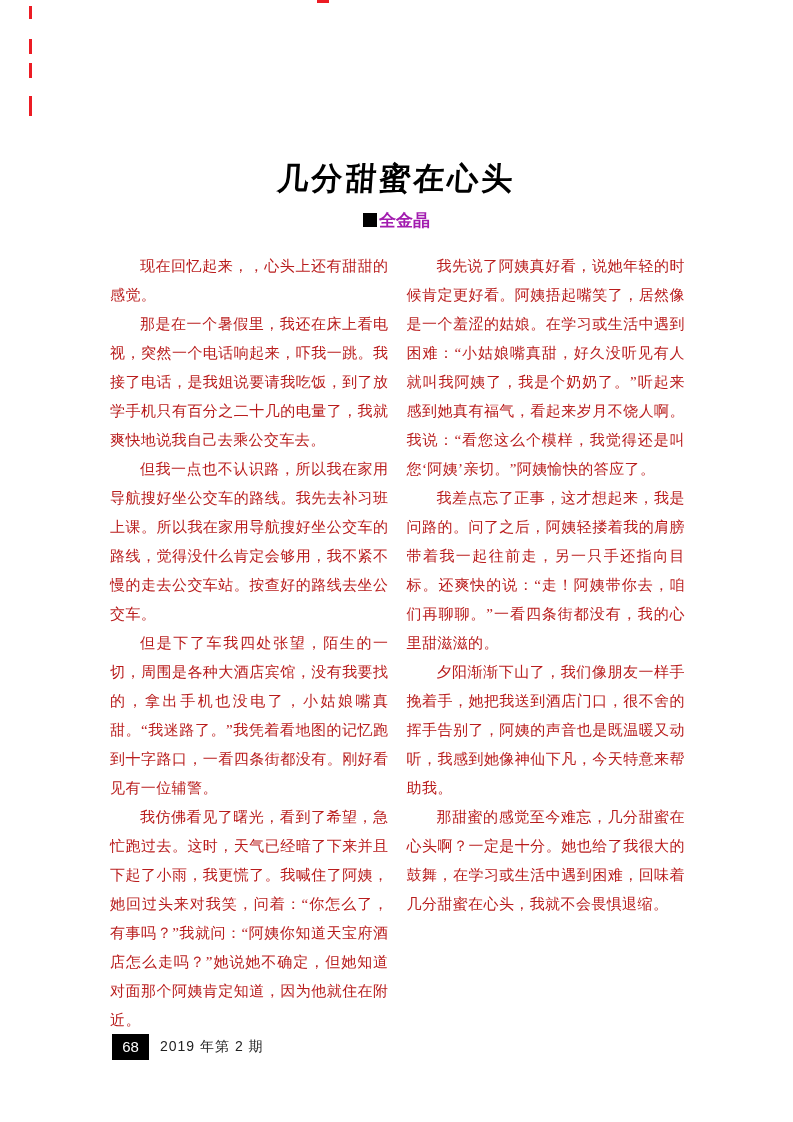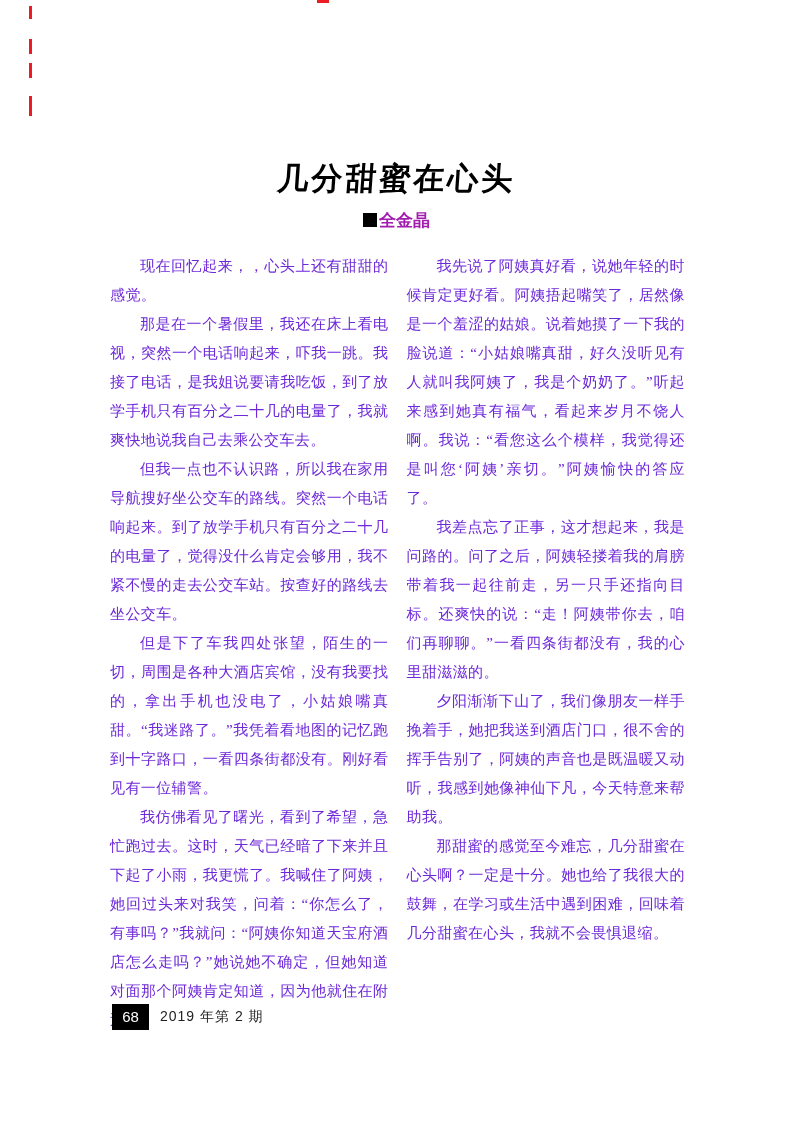--- a/index.html
+++ b/index.html
@@ -49,26 +49,26 @@
     margin:20px 108px 0 110px;
   }
   .col{flex:1 1 0;min-width:0;}
   .para{
     margin:0;
     font-size:15px;
     line-height:29px;
     text-align:justify;
     text-indent:2em;
     letter-spacing:0.4px;
-    color:#6d28d9;
+    color:#b91c1c;
   }
   .para.cont{text-indent:0;}
   .footer{
     position:absolute;
-    left:112px;top:1004px;
+    left:112px;top:1034px;
     display:flex;
     align-items:center;
     gap:11px;
     font-family:"Liberation Sans", sans-serif;
   }
   .page-num{
     display:inline-block;
     min-width:37px;height:26px;
     background:#000;color:#fff;
     font-size:15px;line-height:26px;
@@ -94,27 +94,27 @@
   <h1 class="title">几分甜蜜在心头</h1>
 
   <div class="author">
     <span class="author-marker"></span><span>全金晶</span>
   </div>
 
   <div class="columns">
     <div class="col">
       <p class="para">现在回忆起来，，心头上还有甜甜的感觉。</p>
       <p class="para">那是在一个暑假里，我还在床上看电视，突然一个电话响起来，吓我一跳。我接了电话，是我姐说要请我吃饭，到了放学手机只有百分之二十几的电量了，我就爽快地说我自己去乘公交车去。</p>
-      <p class="para">但我一点也不认识路，所以我在家用导航搜好坐公交车的路线。突然一个电话响起来。到了放学手机只有百分之二十几的电量了，觉得没什么肯定会够用，我不紧不慢的走去公交车站。按查好的路线去坐公交车。</p>
+      <p class="para">但我一点也不认识路，所以我在家用导航搜好坐公交车的路线。我先去补习班上课。所以我在家用导航搜好坐公交车的路线，觉得没什么肯定会够用，我不紧不慢的走去公交车站。按查好的路线去坐公交车。</p>
       <p class="para">但是下了车我四处张望，陌生的一切，周围是各种大酒店宾馆，没有我要找的，拿出手机也没电了，小姑娘嘴真甜。“我迷路了。”我凭着看地图的记忆跑到十字路口，一看四条街都没有。刚好看见有一位辅警。</p>
       <p class="para">我仿佛看见了曙光，看到了希望，急忙跑过去。这时，天气已经暗了下来并且下起了小雨，我更慌了。我喊住了阿姨，她回过头来对我笑，问着：“你怎么了，有事吗？”我就问：“阿姨你知道天宝府酒店怎么走吗？”她说她不确定，但她知道对面那个阿姨肯定知道，因为他就住在附近。</p>
 
     </div>
     <div class="col">
-      <p class="para">我先说了阿姨真好看，说她年轻的时候肯定更好看。阿姨捂起嘴笑了，居然像是一个羞涩的姑娘。说着她摸了一下我的脸说道：“小姑娘嘴真甜，好久没听见有人就叫我阿姨了，我是个奶奶了。”听起来感到她真有福气，看起来岁月不饶人啊。我说：“看您这么个模样，我觉得还是叫您‘阿姨’亲切。”阿姨愉快的答应了。</p>
+      <p class="para">我先说了阿姨真好看，说她年轻的时候肯定更好看。阿姨捂起嘴笑了，居然像是一个羞涩的姑娘。在学习或生活中遇到困难：“小姑娘嘴真甜，好久没听见有人就叫我阿姨了，我是个奶奶了。”听起来感到她真有福气，看起来岁月不饶人啊。我说：“看您这么个模样，我觉得还是叫您‘阿姨’亲切。”阿姨愉快的答应了。</p>
       <p class="para">我差点忘了正事，这才想起来，我是问路的。问了之后，阿姨轻搂着我的肩膀带着我一起往前走，另一只手还指向目标。还爽快的说：“走！阿姨带你去，咱们再聊聊。”一看四条街都没有，我的心里甜滋滋的。</p>
       <p class="para">夕阳渐渐下山了，我们像朋友一样手挽着手，她把我送到酒店门口，很不舍的挥手告别了，阿姨的声音也是既温暖又动听，我感到她像神仙下凡，今天特意来帮助我。</p>
       <p class="para">那甜蜜的感觉至今难忘，几分甜蜜在心头啊？一定是十分。她也给了我很大的鼓舞，在学习或生活中遇到困难，回味着几分甜蜜在心头，我就不会畏惧退缩。</p>
     </div>
   </div>
 
   <div class="footer">
     <span class="page-num">68</span>
     <span class="issue">2019 年第 2 期</span>
   </div>

